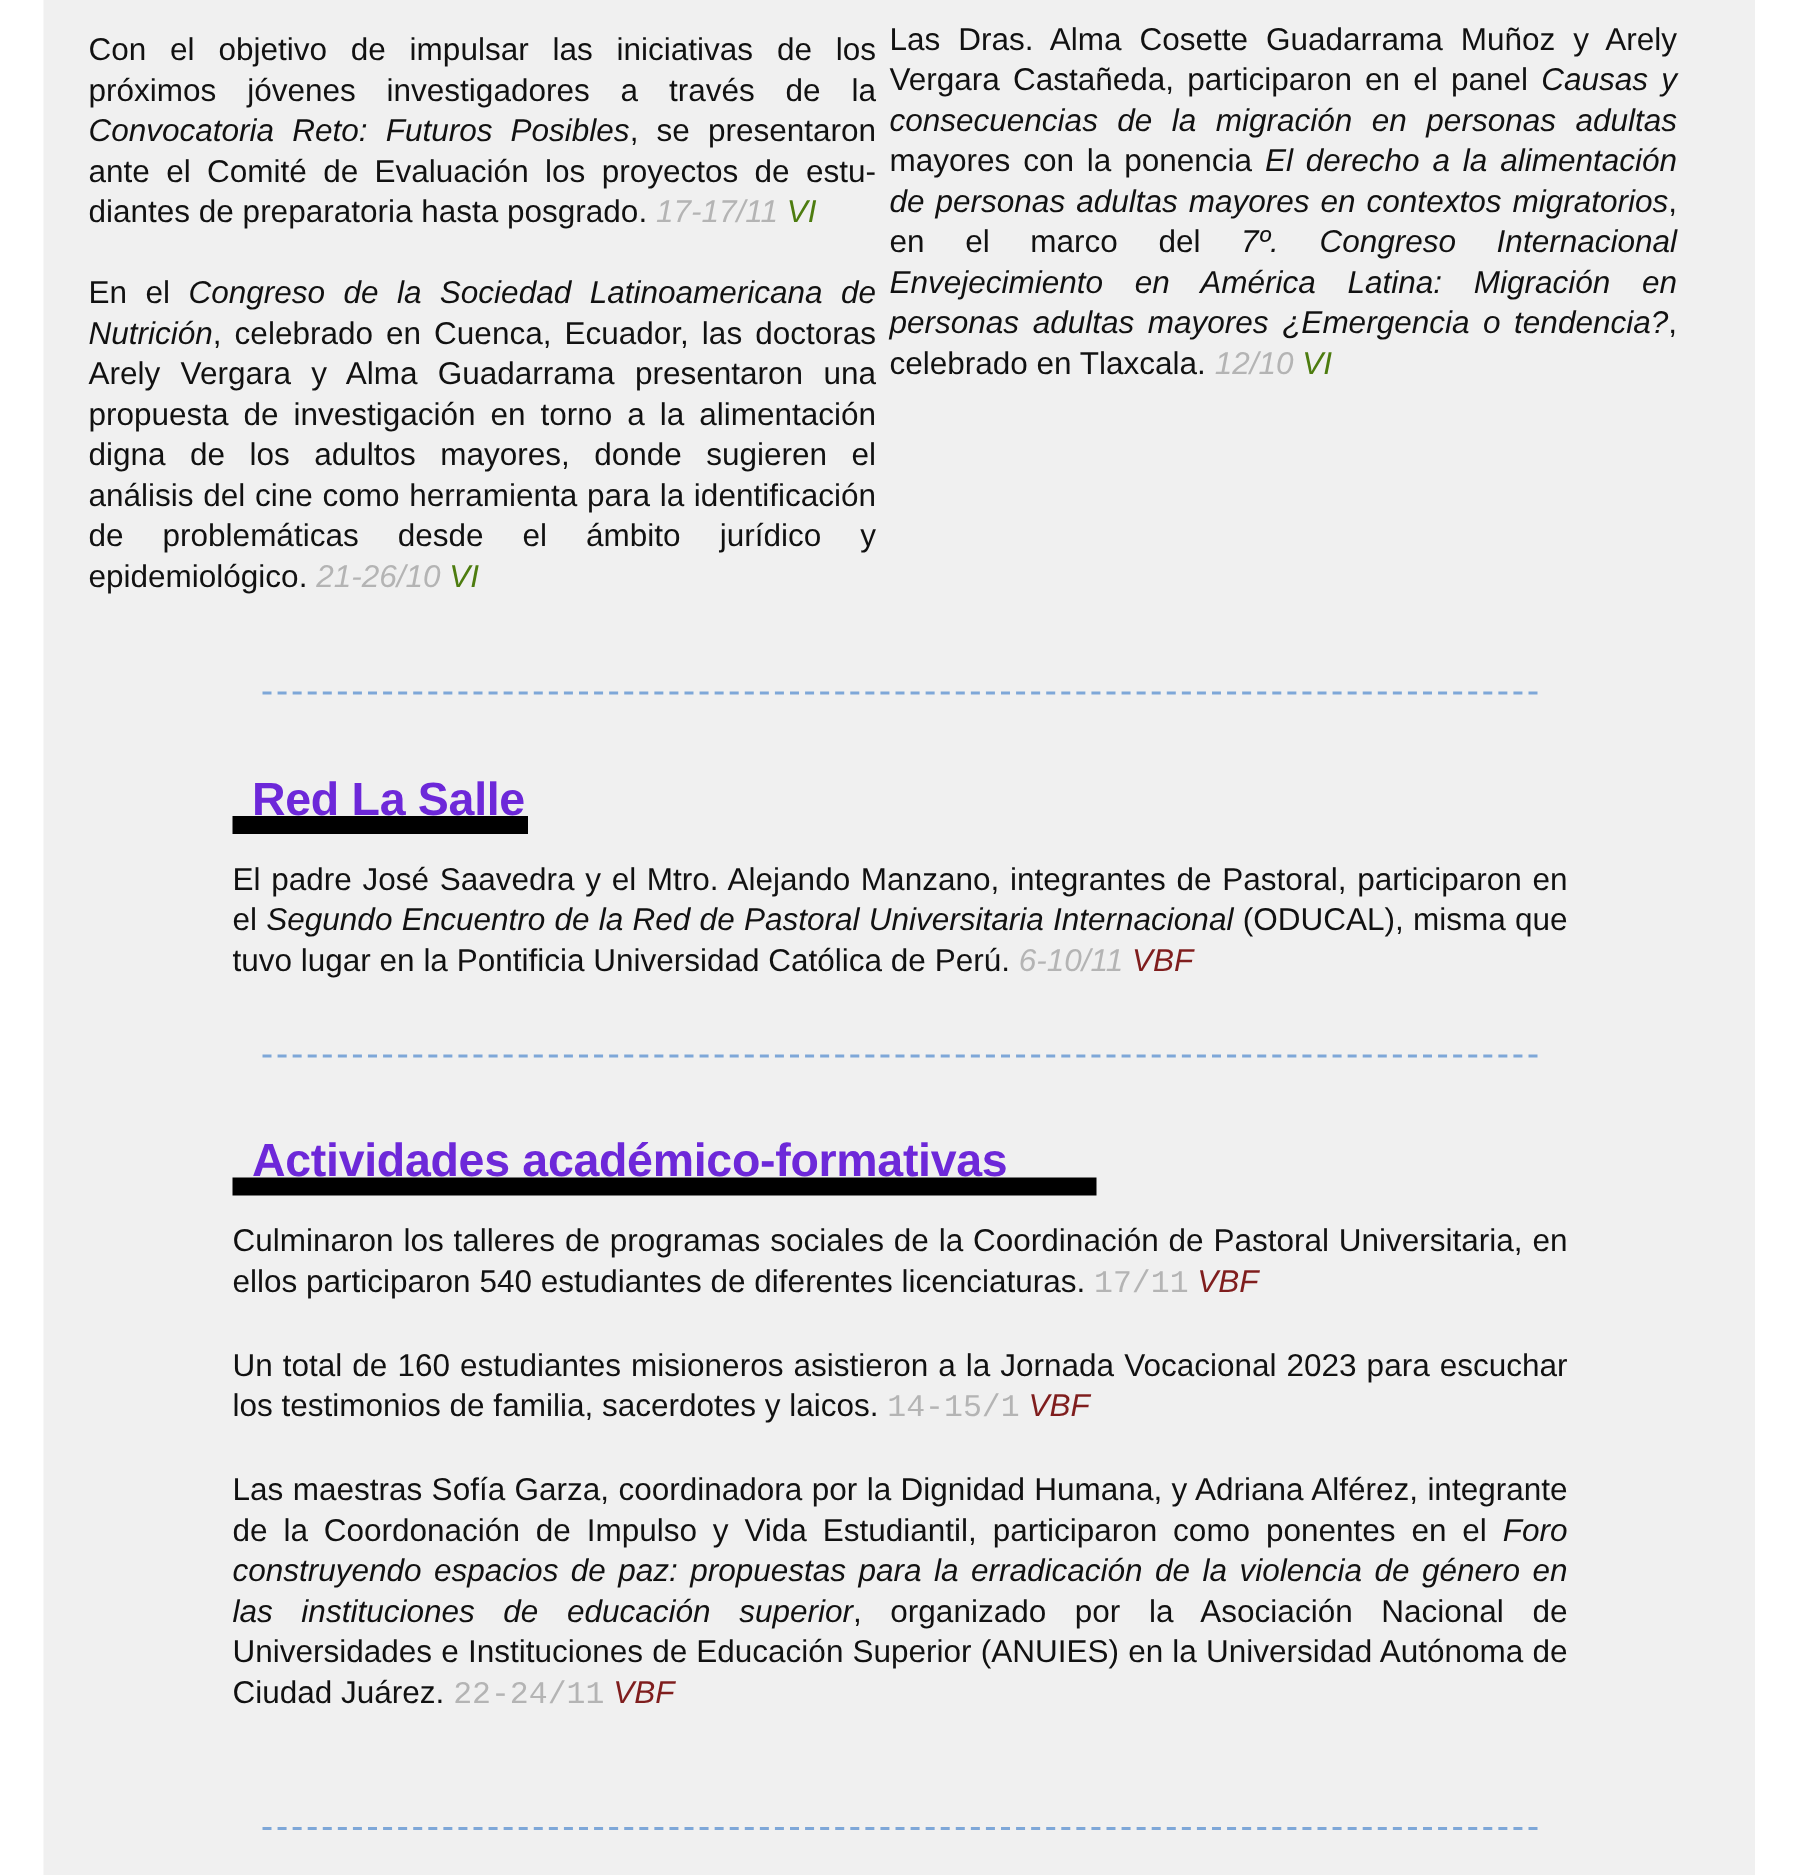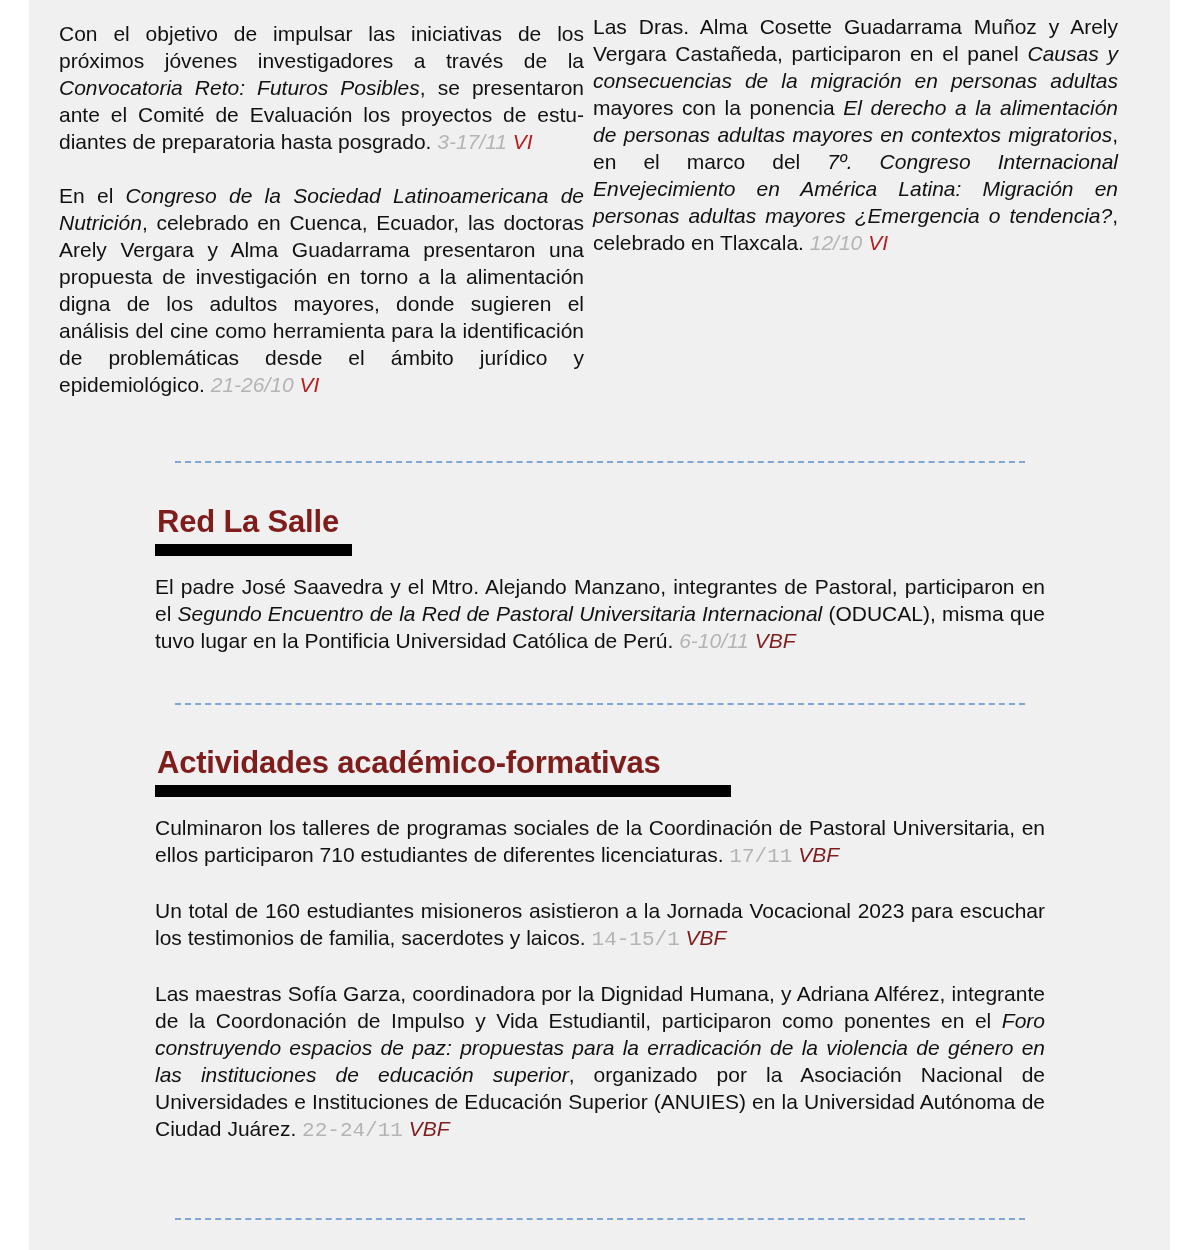--- a/index.html
+++ b/index.html
@@ -14,67 +14,67 @@
       font-size: 21px; line-height: 27px; color: #111111;
       text-align: justify; hyphens: manual;
     }
     .col p { margin: 0; }
     .col-left { left: 59px; top: 20px; width: 525px; }
     .col-right { left: 593px; top: 13px; width: 525px; }
     .p-gap { height: 27px; }
     em, .it { font-style: italic; }
     .date { color: #b4b4b4; font-style: italic; }
     .date.upright { font-style: normal; font-family: Liberation Mono, monospace; }
-    .tag-vi { color: #b91c1c; font-style: italic; }
+    .tag-vi { color: #4d7c0f; font-style: italic; }
     .tag-vbf { color: #7f1d1d; font-style: italic; }
     .divider {
       position: absolute; left: 175px; width: 850px; height: 0;
       border-top: 2px dashed #7ea7d8;
     }
     .section-title {
       position: absolute; left: 157px;
       font-family: "Liberation Sans", sans-serif; font-weight: bold;
-      font-size: 31px; line-height: 36px; color: #7f1d1d; letter-spacing: -0.2px;
-      margin: 0;
+      font-size: 31px; line-height: 36px; color: #6d28d9; letter-spacing: -0.2px;
+      margin: 11px;
     }
     .title-bar { position: absolute; left: 155px; height: 12px; background: #000000; }
     .body-block {
       position: absolute; left: 155px; width: 890px;
       font-family: "Liberation Sans", sans-serif;
       font-size: 21px; line-height: 27px; color: #111111; text-align: justify;
     }
     .body-block p { margin: 0; }
   </style>
 </head>
 <body>
 
 <div class="panel"></div>
 
 <div class="col col-left">
-  <p><span>Con el objetivo de impulsar las iniciativas de los próximos jóvenes investigadores a través de la </span><span class="it">Convocatoria Reto: Futuros Posibles</span><span>, se presentaron ante el Comité de Evaluación los proyectos de estu­diantes de preparatoria hasta posgrado. </span><span class="date">3-17/11</span><span> </span><span class="tag-vi">VI</span></p>
+  <p><span>Con el objetivo de impulsar las iniciativas de los próximos jóvenes investigadores a través de la </span><span class="it">Convocatoria Reto: Futuros Posibles</span><span>, se presentaron ante el Comité de Evaluación los proyectos de estu­diantes de preparatoria hasta posgrado. </span><span class="date">17-17/11</span><span> </span><span class="tag-vi">VI</span></p>
   <div class="p-gap"></div>
   <p><span>En el </span><span class="it">Congreso de la Sociedad Latinoamericana de Nutrición</span><span>, celebrado en Cuenca, Ecuador, las doctoras Arely Vergara y Alma Guadarrama presen­taron una propuesta de investigación en torno a la alimentación digna de los adultos mayores, donde sugieren el análisis del cine como herramienta para la identificación de problemáticas desde el ámbito jurídico y epidemiológico. </span><span class="date">21-26/10</span><span> </span><span class="tag-vi">VI</span></p>
 </div>
 <div class="col col-right">
   <p><span>Las Dras. Alma Cosette Guadarrama Muñoz y Arely Vergara Castañeda, participaron en el panel </span><span class="it">Causas y consecuencias de la migración en personas adultas</span><span> mayores con la ponencia </span><span class="it">El derecho a la alimentación de personas adultas mayores en contextos migratorios</span><span>, en el marco del </span><span class="it">7º. Congreso Internacional Envejecimiento en América Latina: Migración en personas adultas mayores ¿Emergencia o tendencia?</span><span>, celebrado en Tlaxcala. </span><span class="date">12/10</span><span> </span><span class="tag-vi">VI</span></p>
 </div>
 
 <div class="divider" style="top:461px;"></div>
 
 <h2 class="section-title" style="top:504px;">Red La Salle</h2>
 <div class="title-bar" style="top:544px; width:197px;"></div>
 <div class="body-block" style="top:573px;">
   <p><span>El padre José Saavedra y el Mtro. Alejando Manzano, integrantes de Pastoral, partici­paron en el </span><span class="it">Segundo Encuentro de la Red de Pastoral Universitaria Internacional</span><span> (ODUCAL), misma que tuvo lugar en la Pontificia Universidad Católica de Perú. </span><span class="date">6-10/11</span><span> </span><span class="tag-vbf">VBF</span></p>
 </div>
 
 <div class="divider" style="top:703px;"></div>
 
 <h2 class="section-title" style="top:745px;">Actividades académico-formativas</h2>
 <div class="title-bar" style="top:785px; width:576px;"></div>
 <div class="body-block" style="top:814px;">
-  <p><span>Culminaron los talleres de programas sociales de la Coordinación de Pastoral Universitaria, en ellos participaron 710 estudiantes de diferentes licenciaturas. </span><span class="date upright">17/11</span><span> </span><span class="tag-vbf">VBF</span></p>
+  <p><span>Culminaron los talleres de programas sociales de la Coordinación de Pastoral Universitaria, en ellos participaron 540 estudiantes de diferentes licenciaturas. </span><span class="date upright">17/11</span><span> </span><span class="tag-vbf">VBF</span></p>
   <div class="p-gap"></div>
   <p><span>Un total de 160 estudiantes misioneros asistieron a la Jornada Vocacional 2023 para escuchar los testimonios de familia, sacerdotes y laicos. </span><span class="date upright">14-15/1</span><span> </span><span class="tag-vbf">VBF</span></p>
   <div class="p-gap"></div>
   <p><span>Las maestras Sofía Garza, coordinadora por la Dignidad Humana, y Adriana Alférez, integrante de la Coordonación de Impulso y Vida Estudiantil, participaron como ponentes en el </span><span class="it">Foro construyendo espacios de paz: propuestas para la erradicación de la violencia de género en las instituciones de educación superior</span><span>, organizado por la Asociación Nacional de Universidades e Instituciones de Educación Superior (ANUIES) en la Universidad Autónoma de Ciudad Juárez. </span><span class="date upright">22-24/11</span><span> </span><span class="tag-vbf">VBF</span></p>
 </div>
 
 <div class="divider" style="top:1218px;"></div>
 
 </body></html>

